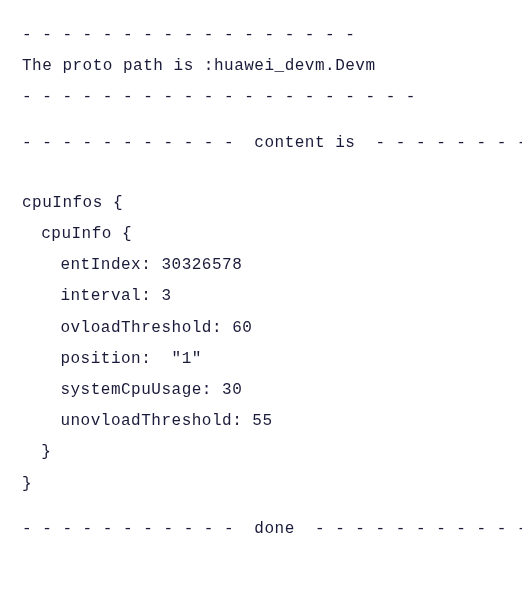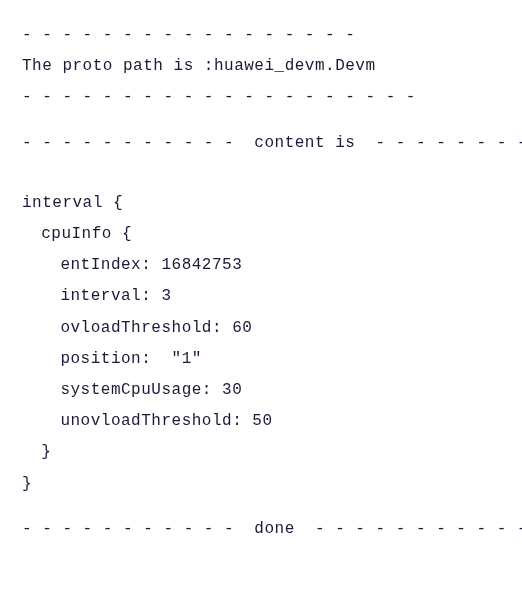--- a/index.html
+++ b/index.html
@@ -23,24 +23,24 @@
 </head>
 <body>
 
 <div class="line">- - - - - - - - - - - - - - - - -</div>
 <div class="line">The proto path is :huawei_devm.Devm</div>
 <div class="line">- - - - - - - - - - - - - - - - - - - -</div>
 <div class="gap"></div>
 <div class="line">- - - - - - - - - - -  content is  - - - - - - - - - - -</div>
 <div class="gap"></div>
 <div class="gap"></div>
-<div class="line">interval {</div>
+<div class="line">cpuInfos {</div>
 <div class="line indent1">cpuInfo {</div>
-<div class="line indent2">entIndex: 16842753</div>
+<div class="line indent2">entIndex: 30326578</div>
 <div class="line indent2">interval: 3</div>
 <div class="line indent2">ovloadThreshold: 60</div>
 <div class="line indent2">position:  "1"</div>
 <div class="line indent2">systemCpuUsage: 30</div>
-<div class="line indent2">unovloadThreshold: 50</div>
+<div class="line indent2">unovloadThreshold: 55</div>
 <div class="line indent1">}</div>
 <div class="line">}</div>
 <div class="gap"></div>
 <div class="line">- - - - - - - - - - -  done  - - - - - - - - - - - - - - - -</div>
 
 </body></html>

